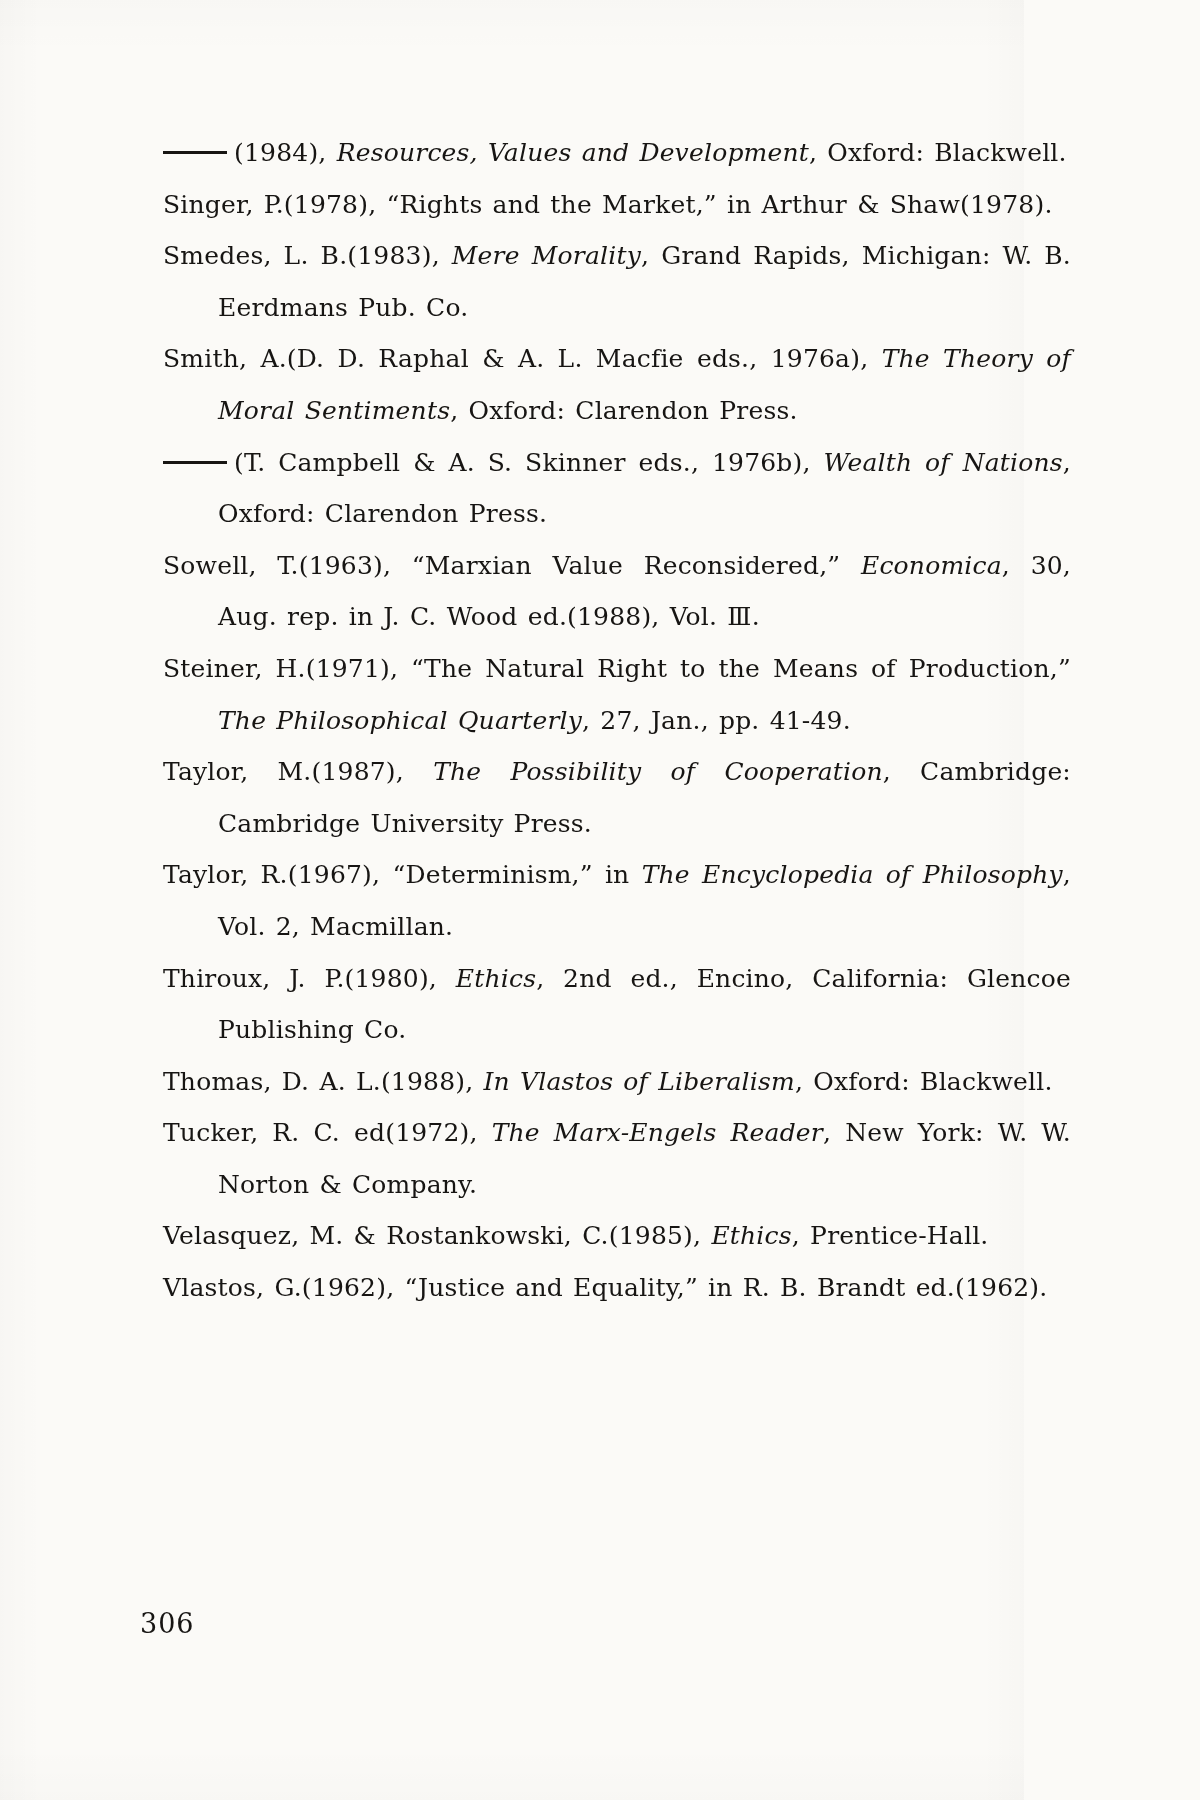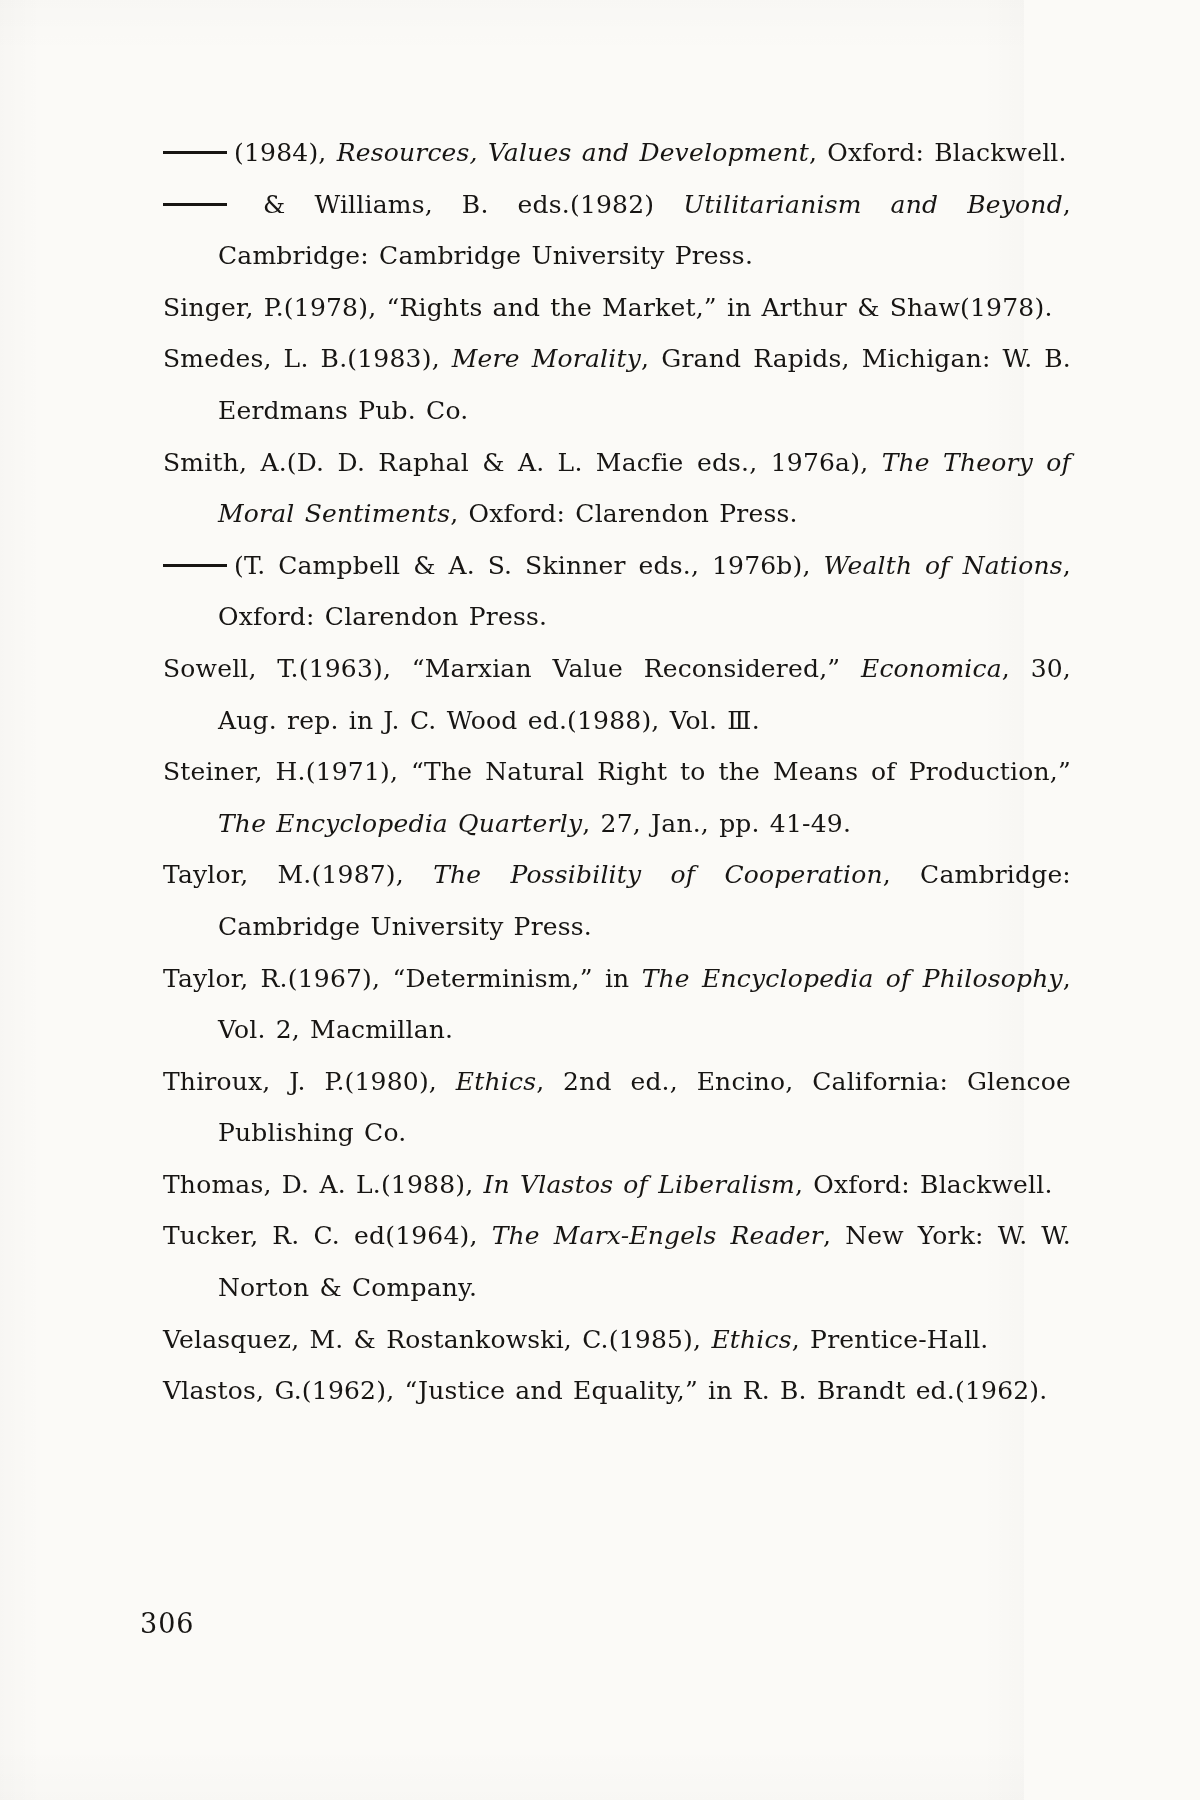--- a/index.html
+++ b/index.html
@@ -60,29 +60,28 @@
     letter-spacing: 1px;
     font-weight: 500;
   }
 </style>
 </head>
 <body>
 
 <main class="page">
   <section class="biblist">
       <p class="entry"><span class="author-dash"></span><span>(1984), </span><em>Resources, Values and Development</em><span>, Oxford: Blackwell.</span></p>
-      <p class="entry"><span class="author-dash"></span><span> &amp; Williams, B. eds.(1982) </span><em>Utilitarianism and Beyond</em><span>, Cambridge: Cambridge University Press.</span></p>
       <p class="entry"><span>Singer, P.(1978), “Rights and the Market,” in Arthur &amp; Shaw(1978).</span></p>
       <p class="entry"><span>Smedes, L. B.(1983), </span><em>Mere Morality</em><span>, Grand Rapids, Michigan: W. B. Eerdmans Pub. Co.</span></p>
       <p class="entry"><span>Smith, A.(D. D. Raphal &amp; A. L. Macfie eds., 1976a), </span><em>The Theory of Moral Sentiments</em><span>, Oxford: Clarendon Press.</span></p>
       <p class="entry"><span class="author-dash"></span><span>(T. Campbell &amp; A. S. Skinner eds., 1976b), </span><em>Wealth of Nations</em><span>, Oxford: Clarendon Press.</span></p>
       <p class="entry"><span>Sowell, T.(1963), “Marxian Value Reconsidered,” </span><em>Economica</em><span>, 30, Aug. rep. in J. C. Wood ed.(1988), Vol. Ⅲ.</span></p>
-      <p class="entry"><span>Steiner, H.(1971), “The Natural Right to the Means of Production,” </span><em>The Encyclopedia Quarterly</em><span>, 27, Jan., pp. 41-49.</span></p>
+      <p class="entry"><span>Steiner, H.(1971), “The Natural Right to the Means of Production,” </span><em>The Philosophical Quarterly</em><span>, 27, Jan., pp. 41-49.</span></p>
       <p class="entry"><span>Taylor, M.(1987), </span><em>The Possibility of Cooperation</em><span>, Cambridge: Cambridge University Press.</span></p>
       <p class="entry"><span>Taylor, R.(1967), “Determinism,” in </span><em>The Encyclopedia of Philosophy</em><span>, Vol. 2, Macmillan.</span></p>
       <p class="entry"><span>Thiroux, J. P.(1980), </span><em>Ethics</em><span>, 2nd ed., Encino, California: Glencoe Publishing Co.</span></p>
       <p class="entry"><span>Thomas, D. A. L.(1988), </span><em>In Vlastos of Liberalism</em><span>, Oxford: Blackwell.</span></p>
-      <p class="entry"><span>Tucker, R. C. ed(1964), </span><em>The Marx-Engels Reader</em><span>, New York: W. W. Norton &amp; Company.</span></p>
+      <p class="entry"><span>Tucker, R. C. ed(1972), </span><em>The Marx-Engels Reader</em><span>, New York: W. W. Norton &amp; Company.</span></p>
       <p class="entry"><span>Velasquez, M. &amp; Rostankowski, C.(1985), </span><em>Ethics</em><span>, Prentice-Hall.</span></p>
       <p class="entry"><span>Vlastos, G.(1962), “Justice and Equality,” in R. B. Brandt ed.(1962).</span></p>
     </section>
   <div class="page-number">306</div>
 </main>
 
 </body></html>

